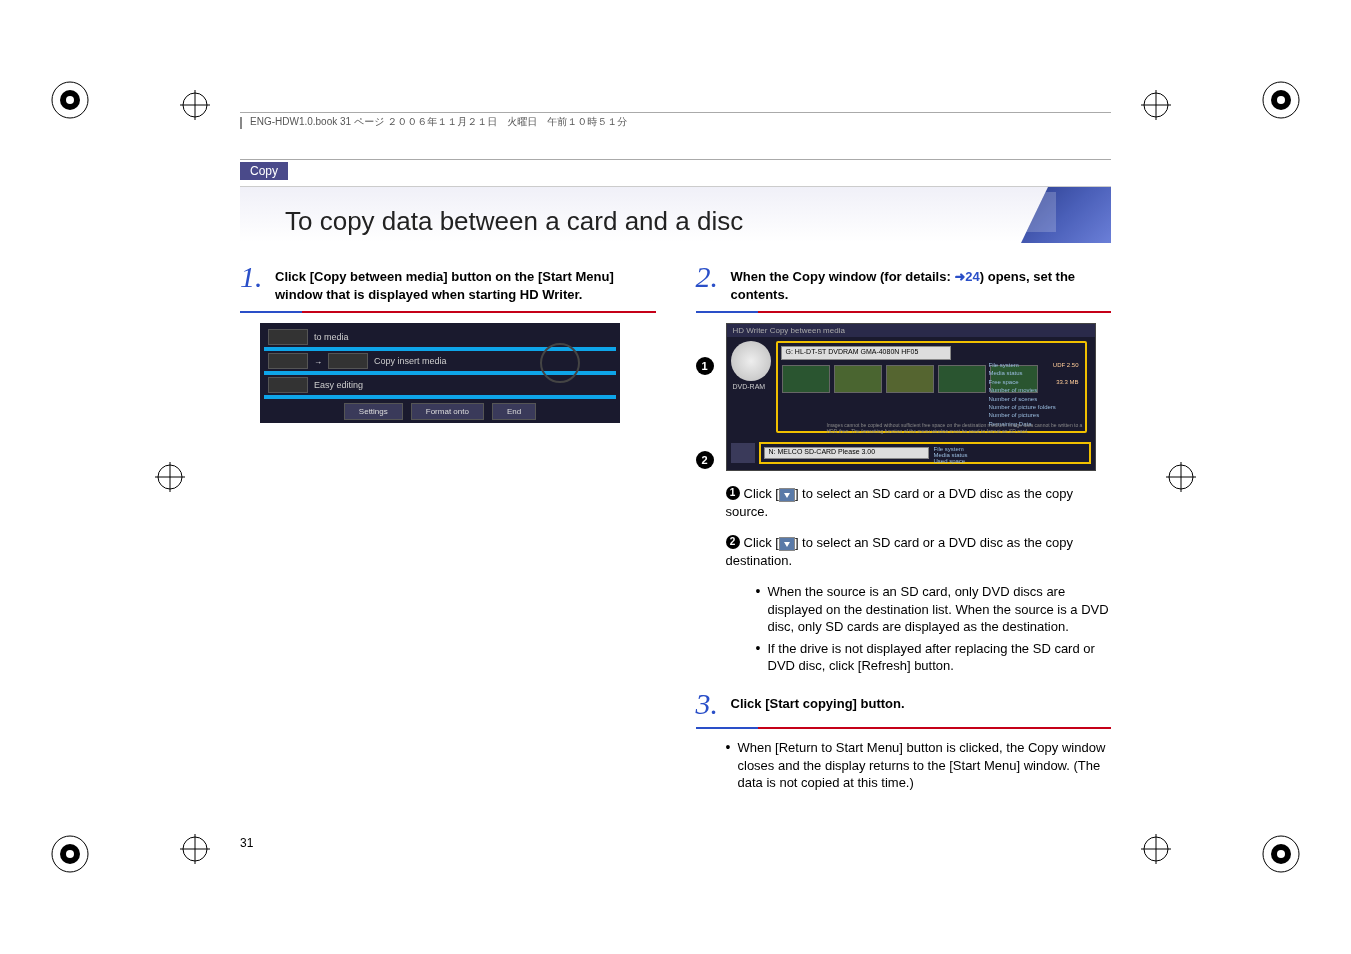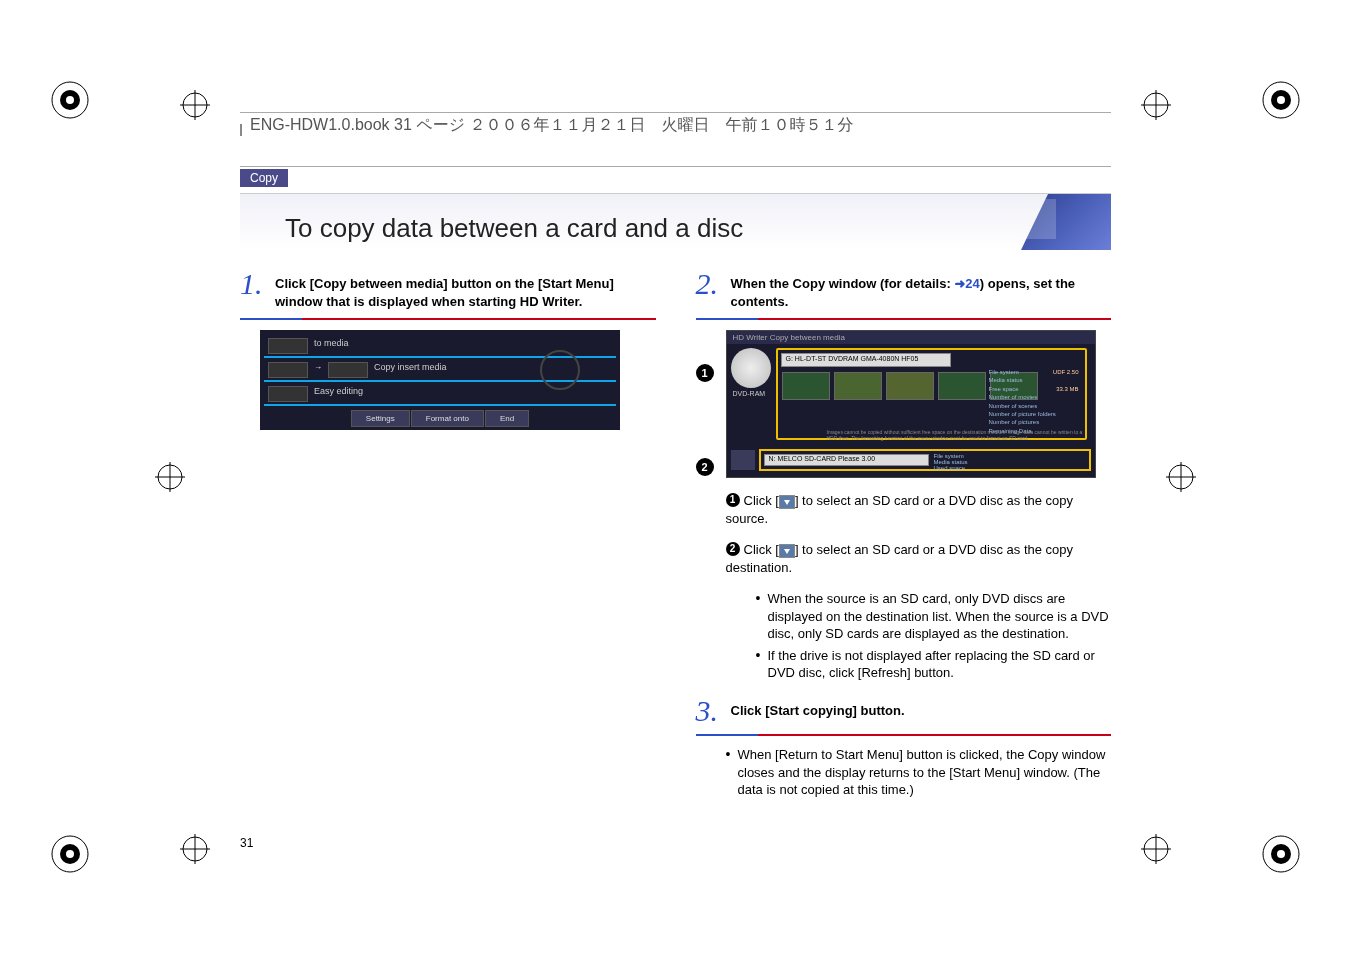--- a/index.html
+++ b/index.html
@@ -39,21 +39,21 @@
   .page-container {
     position: absolute;
     left: 220px;
     right: 220px;
     top: 100px;
     bottom: 100px;
     padding: 10px 20px;
   }
   
   .header-meta {
-    font-size: 16px;
+    font-size: 10px;
     color: #555;
     margin-bottom: 30px;
     display: flex;
     align-items: flex-end;
     gap: 8px;
   }
   .header-meta .bar { width: 2px; height: 12px; background: #888; }
   .hr-line { height: 1px; background: #aaa; margin: 2px 0; }
   
   .section-tab {
@@ -137,31 +137,31 @@
   .screenshot1 {
     width: 360px;
     height: 100px;
     background: #1a1a2e;
     position: relative;
     padding: 4px;
     margin-left:20px;
   }
   .ss1-row {
     display: flex;
-    align-items: flex-start;
+    align-items: center;
     gap: 6px;
     padding: 4px;
-    border-bottom: 2px solid #0ea5e9;
+    border-bottom: 4px solid #0ea5e9;
     height:24px;
   }
   .ss1-icon { width: 40px; height: 16px; background:#333; border:1px solid #555;}
   .ss1-text { color: #ccc; font-size: 9px; }
   .ss1-buttons {
     display: flex;
-    gap: 1px;
+    gap: 8px;
     justify-content: center;
     padding-top: 4px;
   }
   .ss1-btn {
     background: #3a3a5a;
     color: #ddd;
     font-size: 8px;
     padding: 3px 14px;
     border: 1px solid #555;
   }

